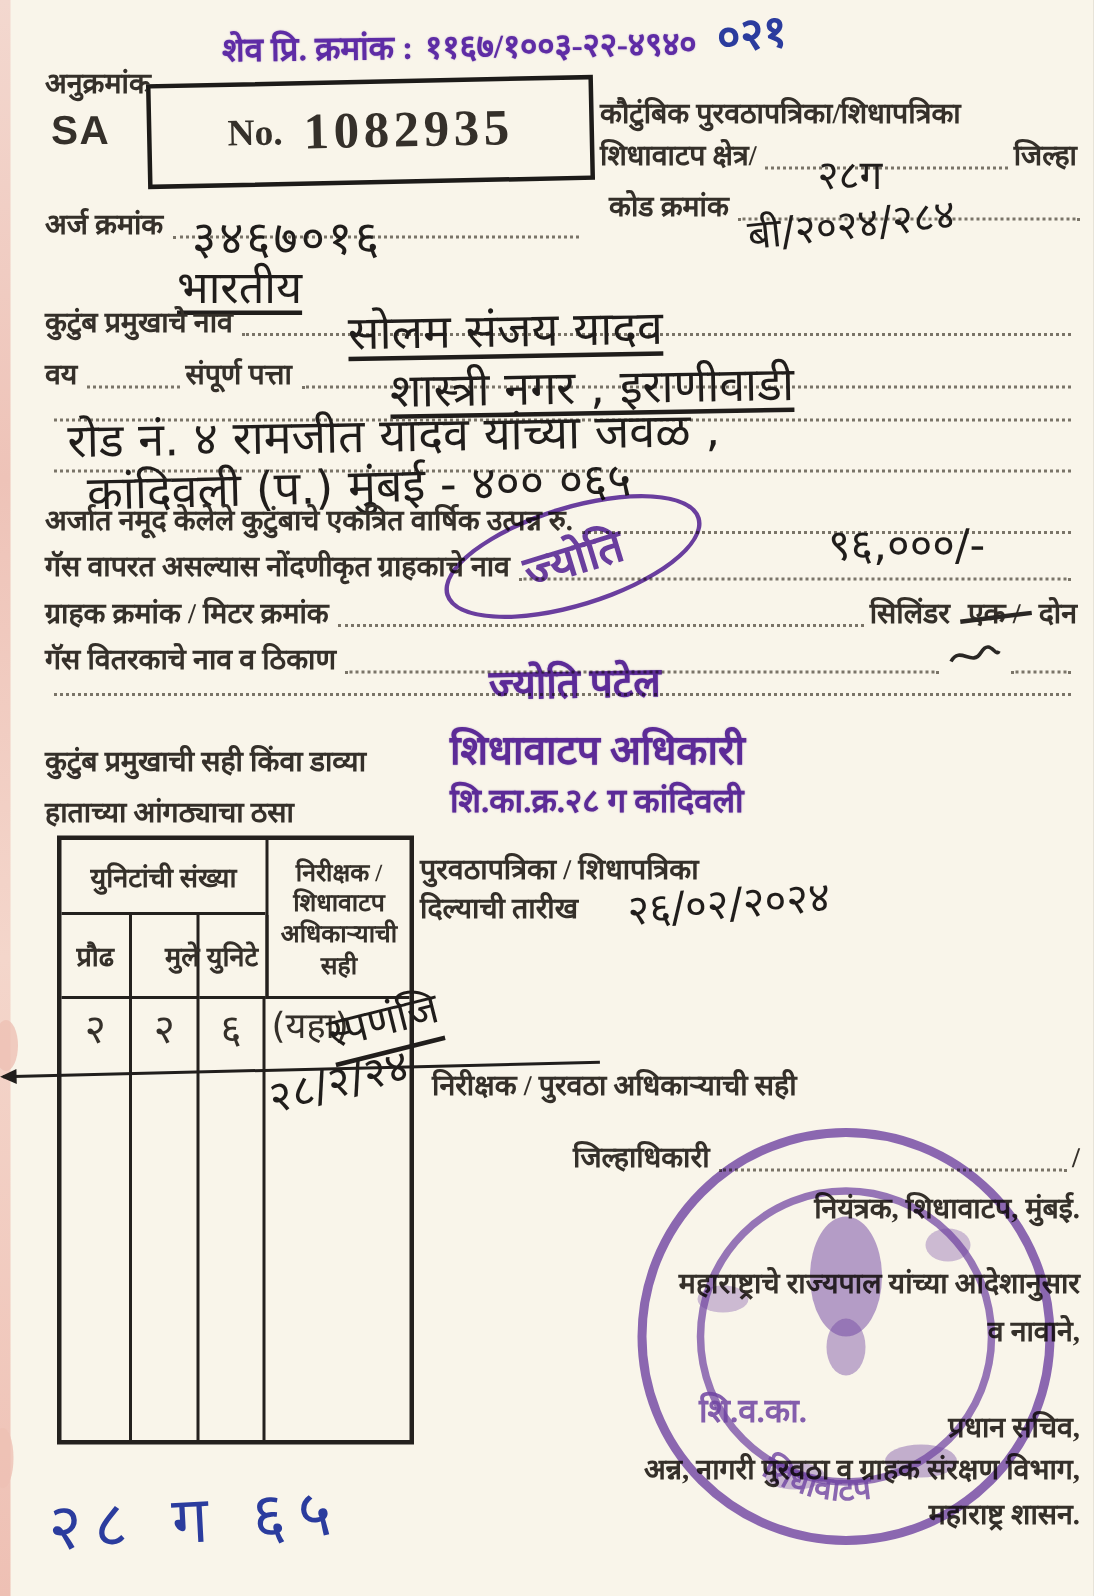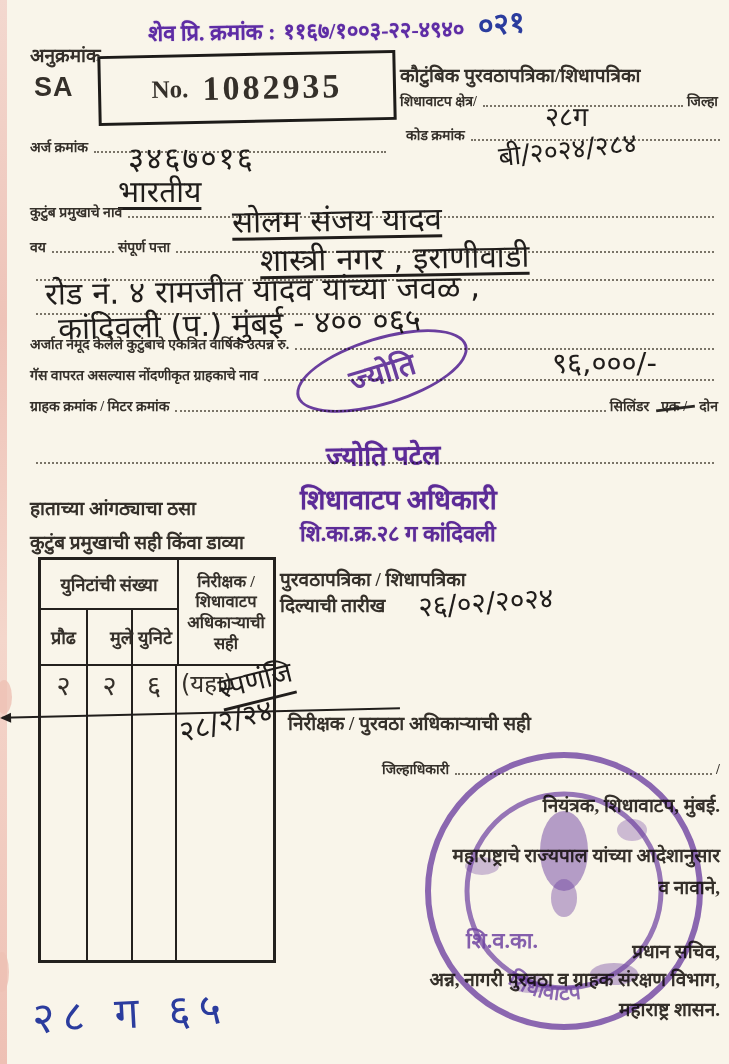--- a/index.html
+++ b/index.html
@@ -5,21 +5,21 @@
   html,body{margin:0;padding:0;background:#d8d4c8;}
   .sheet{
     position:relative;width:729px;height:1064px;margin:0 auto;
     background:#f9f5ea;overflow:hidden;
     font-family:"Liberation Serif","DejaVu Serif",serif;color:#35302a;
   }
   
   .edge{position:absolute;left:0;top:0;width:7px;height:100%;
     background:linear-gradient(180deg,#f3d8cf,#eec3b8 30%,#f4d6cb 60%,#eec0b4);}
   .blob{position:absolute;background:#eec0b4;border-radius:50%;opacity:.8;}
-  .row{position:absolute;display:flex;align-items:flex-end;font-size:14px;font-weight:bold;line-height:1.15;}
+  .row{position:absolute;display:flex;align-items:flex-end;font-size:19px;font-weight:bold;line-height:1.15;}
   .lbl{white-space:nowrap;}
   .dots{flex:1;border-bottom:2px dotted #7a7468;margin:0 4px 3px 6px;height:1px;}
   .dots-fixed{border-bottom:2px dotted #7a7468;margin:0 4px 3px 6px;height:1px;}
   .hw{position:absolute;font-family:"DejaVu Sans","Liberation Sans",sans-serif;
       color:#201d1b;white-space:nowrap;}
   .hw-blue{color:#2b3c9e;}
   .hw-under{text-decoration:underline;text-decoration-thickness:2.5px;text-underline-offset:5px;}
   .purple{color:#5e2ca5;}
   .stamp-text{position:absolute;color:#5e2ca5;font-weight:bold;white-space:nowrap;
       mix-blend-mode:multiply;text-shadow:0 0 1px rgba(94,44,165,.55);}
@@ -135,34 +135,44 @@
   </div>
 
   <div class="row" style="left:30px;top:399px;width:688px;">
     <span class="lbl">ग्राहक क्रमांक / मिटर क्रमांक</span>
     <span class="dots"></span>
     <span class="lbl">सिलिंडर</span>
     <span class="lbl struck">एक /</span>
     <span class="lbl">दोन</span>
   </div>
 
+  <div class="row" style="left:30px;top:428px;width:688px;">
+    <span class="lbl">गॅस वितरकाचे नाव व ठिकाण</span>
+    <span class="dots"></span>
+    <span class="squiggle">
+      <svg width="36" height="18" viewBox="0 0 36 18">
+          <path d="M2 13 C 8 2, 16 17, 22 7 S 32 11, 34 6" stroke="#2a2724" fill="none" stroke-width="2.4"></path>
+        </svg>
+    </span>
+    <span class="dots-fixed" style="width:40px;"></span>
+  </div>
 
   <div class="row" style="left:30px;top:461px;width:688px;">
     <span class="dots"></span>
   </div>
 
   <div class="stamp-text" style="left:326px;top:436px;font-size:27px;transform:rotate(-1deg);">ज्योति पटेल</div>
 
   <div class="oval-stamp">
     <span>ज्योति</span>
   </div>
 
   <div class="right-line" style="left:30px;top:492px;line-height:1.8;">
+    <span style="display:block;">कुटुंब प्रमुखाची सही किंवा डाव्या</span>
     <span style="display:block;">हाताच्या आंगठ्याचा ठसा</span>
-    <span style="display:block;">कुटुंब प्रमुखाची सही किंवा डाव्या</span>
   </div>
   <div class="stamp-text" style="left:300px;top:480px;font-size:27px;">शिधावाटप अधिकारी</div>
   <div class="stamp-text" style="left:300px;top:517px;font-size:22px;">शि.का.क्र.२८ ग कांदिवली</div>
 
   <div class="units-table">
     <div class="ut-head ut-b-b">युनिटांची संख्या</div>
     <div class="ut-signhead">
       <span>निरीक्षक /</span>
       <span>शिधावाटप</span>
       <span>अधिकाऱ्याची सही</span>

